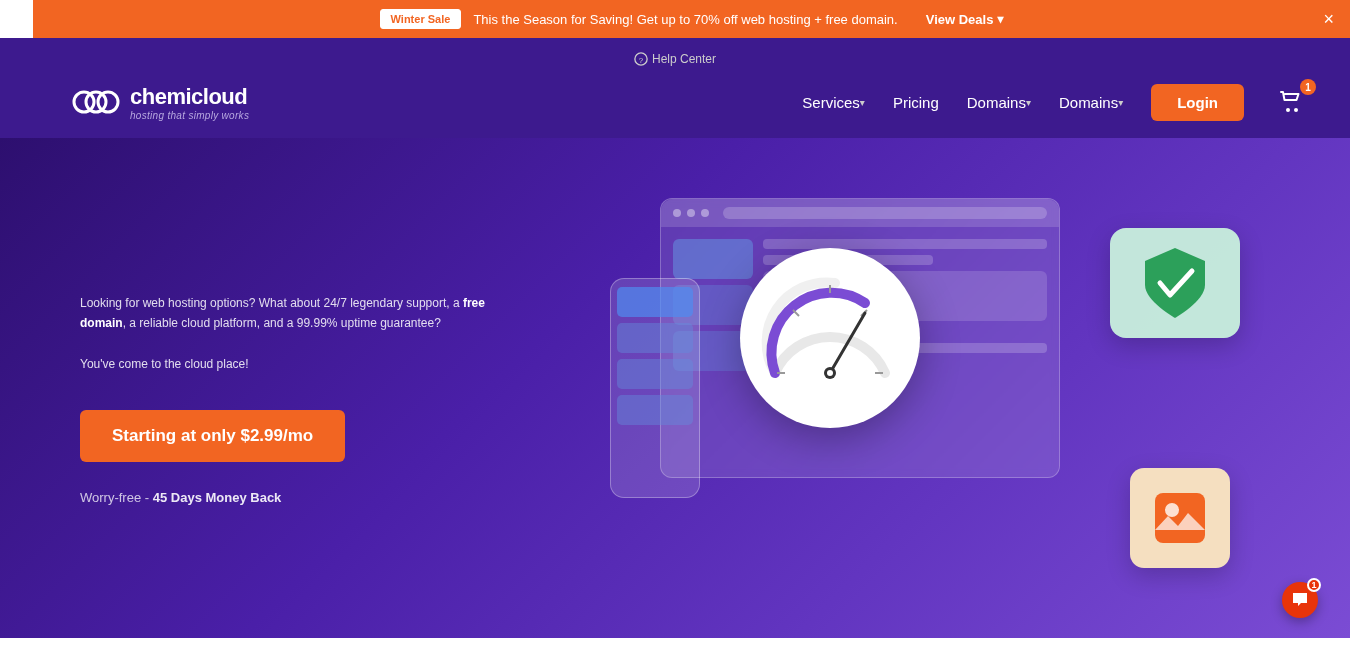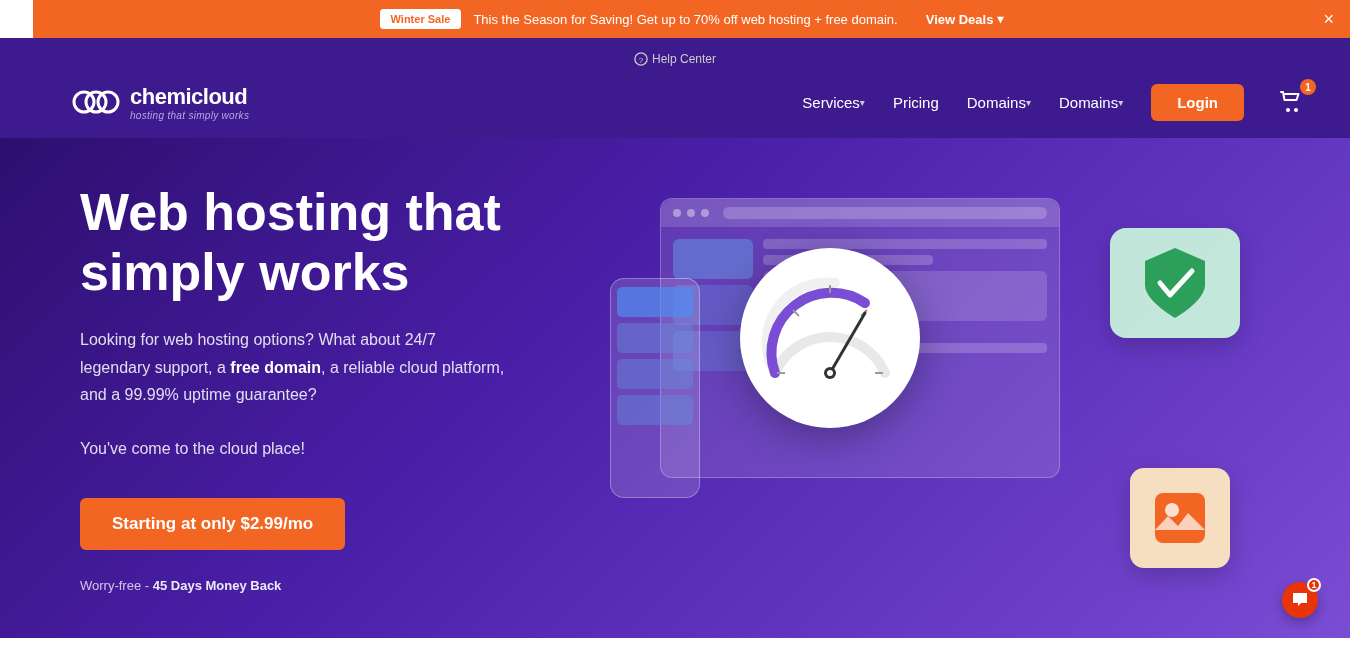--- a/index.html
+++ b/index.html
@@ -184,21 +184,21 @@
     }
     .hero-title {
       color: white;
       font-size: 52px;
       font-weight: 800;
       line-height: 1.15;
       margin-bottom: 24px;
     }
     .hero-desc {
       color: rgba(255,255,255,0.85);
-      font-size: 16px;
+      font-size: 12px;
       line-height: 1.7;
       margin-bottom: 36px;
       max-width: 430px;
       margin-top: 22px;
     }
     .hero-desc strong {
       color: white;
       font-weight: 700;
     }
     .hero-cta {
@@ -474,21 +474,20 @@
           </svg>
         </div>
         <span class="cart-badge">1</span>
       </div>
     </nav>
   </div>
 </div>
 
 <div class="hero">
   <div class="hero-left">
-    <h1 class="hero-title">Web hosting that simply works</h1>
     <p class="hero-desc">
       <span>Looking for web hosting options? What about 24/7 legendary support, a </span><strong>free domain</strong><span>, a reliable cloud platform, and a 99.99% uptime guarantee?</span>
       <br><br>
       <span>You've come to the cloud place!</span>
     </p>
     <button class="hero-cta">Starting at only $2.99/mo</button>
     <p class="hero-moneyback">
       <span>Worry-free - </span><strong>45 Days Money Back</strong>
     </p>
   </div>

